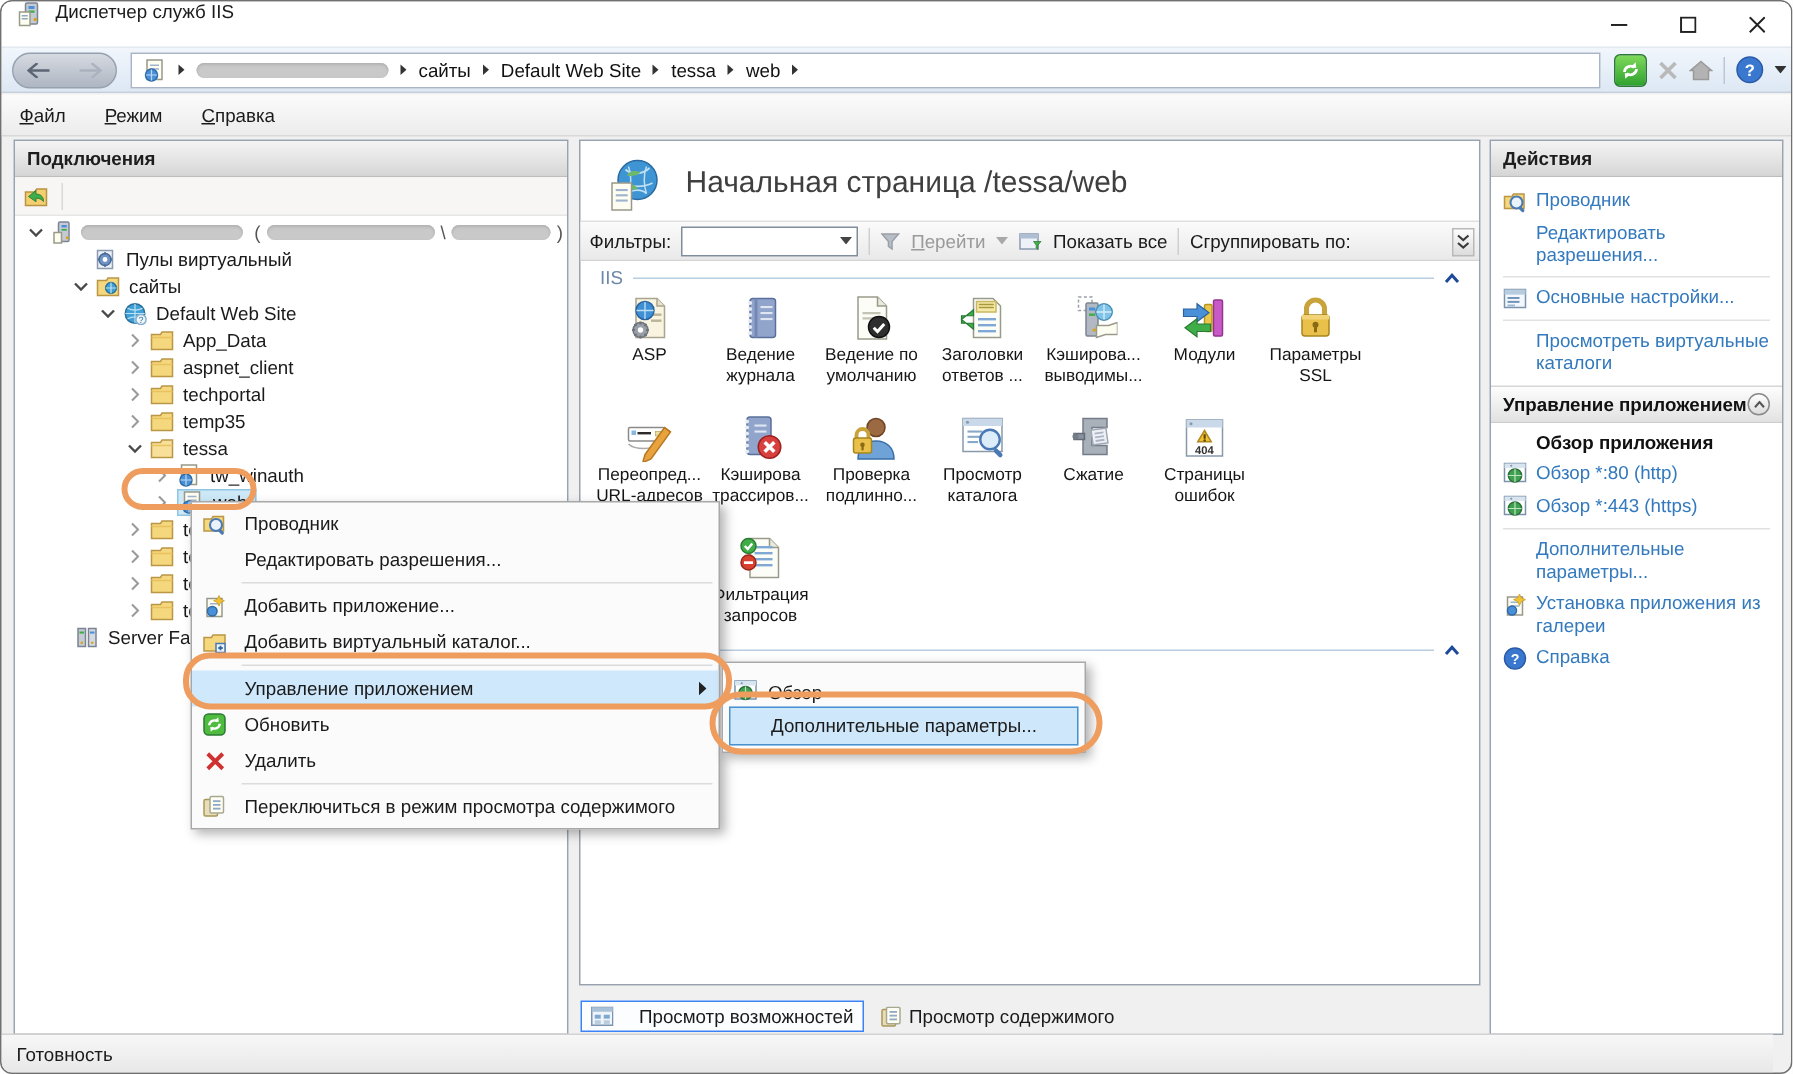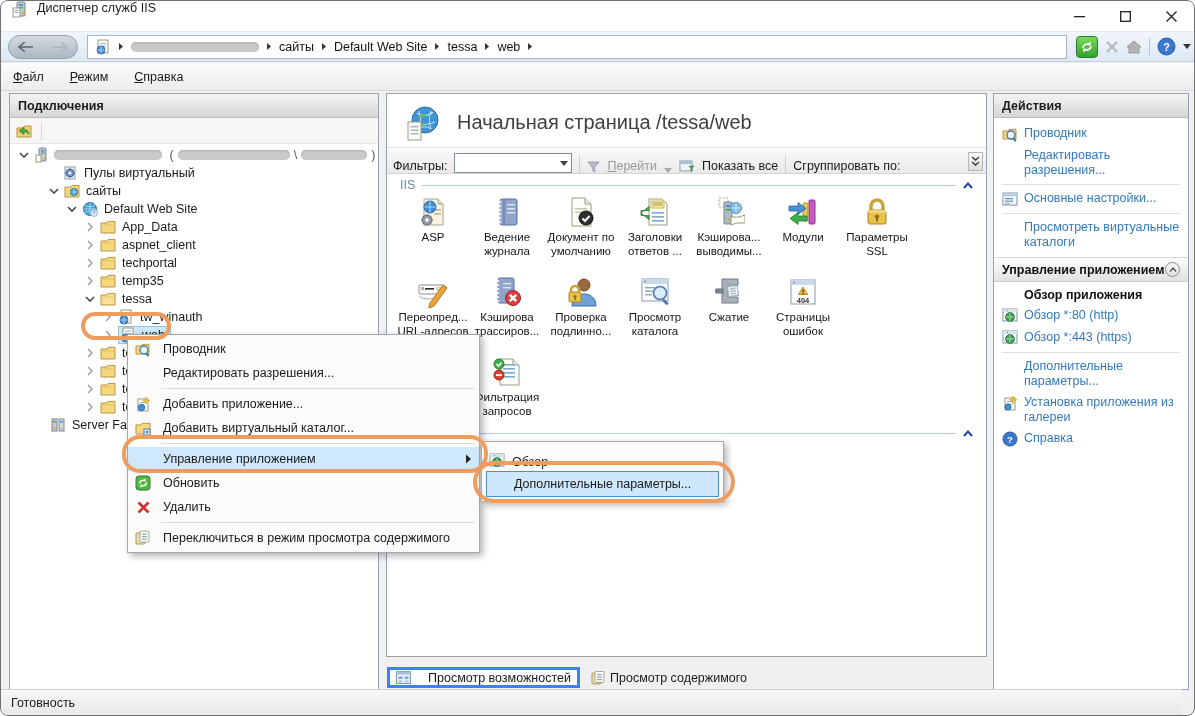--- a/index.html
+++ b/index.html
@@ -63,39 +63,39 @@
           display:flex;align-items:center;justify-content:space-between;}
   .circletog{width:15px;height:15px;border-radius:50%;border:1px solid #8a8a8a;background:linear-gradient(#fff,#dcdcdc);
              display:flex;align-items:center;justify-content:center;}
   .asub{color:#111;font-weight:bold;padding:4px 0 3px 22px;}
 
   
   .main{left:385px;width:601px;height:564px;}
   .main-head-ic{position:absolute;left:16px;top:11px;}
   .main-title{position:absolute;left:70px;top:17px;font-size:20px;color:#3f3f3f;}
   .filterbar{position:absolute;top:53px;left:0;width:599px;height:27px;background:linear-gradient(#fbfbfb,#e9e9e9);
-             border-top:1px solid #e0e0e0;border-bottom:1px solid #d4d4d4;display:flex;align-items:flex-end;gap:7px;padding:0 6px;}
+             border-top:1px solid #e0e0e0;border-bottom:1px solid #d4d4d4;display:flex;align-items:center;gap:7px;padding:0 6px;}
   .combo{width:118px;height:20px;background:#fff;border:1px solid #7f8c99;display:flex;align-items:center;justify-content:flex-end;padding-right:3px;}
   .gray{color:#9a9a9a;}
   .gray::first-letter{text-decoration:underline;}
   .fsep{width:1px;height:18px;background:#cfcfcf;}
   .dblchev{position:absolute;right:3px;top:4px;width:15px;height:19px;border:1px solid #b9b9b9;
            background:linear-gradient(#fdfdfd,#dcdcdc);display:flex;flex-direction:column;align-items:center;justify-content:center;}
   .group-hdr{position:absolute;left:13px;right:13px;display:flex;align-items:center;gap:7px;}
   .ghname{color:#6d88a8;}
   .ghline{flex:1;height:1px;background:#b9cde2;}
   .featrow{position:absolute;left:9px;display:flex;}
   .feat{width:74px;text-align:center;}
   .fic{height:38px;display:flex;align-items:flex-end;justify-content:center;}
   .flabel{margin-top:2px;font-size:11.5px;line-height:14px;color:#161616;white-space:pre-line;}
 
   
   .tabs{position:absolute;left:386px;top:666px;display:flex;align-items:center;gap:5px;}
   .tab{display:flex;align-items:center;gap:5px;height:21px;padding:0 6px;}
-  .tab.sel{border:3px solid #3b82f6;background:#fbfdff;gap:17px;}
+  .tab.sel{border:1px solid #3b82f6;background:#fbfdff;gap:17px;}
 
   
   .statusbar{position:absolute;left:0;right:12px;bottom:0;height:26px;background:linear-gradient(#f7f7f7,#e8e8e8);
              border-top:1px solid #d2d2d2;display:flex;align-items:center;padding-left:10px;}
 
   
   .ctxmenu{position:absolute;left:126px;top:333px;width:353px;background:#fbfbfb;border:1px solid #a8a8a8;
            box-shadow:3px 3px 7px rgba(0,0,0,.3);padding:2px 0;z-index:40;}
   .cmi{height:24px;display:flex;align-items:center;position:relative;}
   .cmi .gut{width:30px;flex:none;display:flex;justify-content:center;}
@@ -623,21 +623,21 @@
         <span class="fic">
             <svg viewBox="0 0 32 32" class="s32">
               <path d="M7 2h13l6 6v22H7z" fill="#fdfdf8" stroke="#9a9a8a"></path>
               <path d="M20 2v6h6" fill="#e9e9dc" stroke="#9a9a8a"></path>
               <rect x="10" y="12" width="12" height="1.5" fill="#c4c4b4"></rect>
               <rect x="10" y="15.5" width="12" height="1.5" fill="#c4c4b4"></rect>
               <circle cx="21" cy="22" r="7" fill="#2e2e2e" stroke="#111"></circle>
               <path d="M17.5 22.5l2.5 2.5 4.5-5" stroke="#fff" stroke-width="2" fill="none"></path>
             </svg>
           </span>
-        <div class="flabel">Документ по
+        <div class="flabel">Ведение по
 умолчанию</div>
       </div>
       <div class="feat">
         <span class="fic">
             <svg viewBox="0 0 32 32" class="s32">
               <path d="M10 3h13l5 5v21H10z" fill="#fdfdf8" stroke="#9a9a8a"></path>
               <rect x="12" y="5" width="13" height="7" fill="#f4e9a8" stroke="#c8b860"></rect>
               <rect x="13.5" y="6.5" width="10" height="1" fill="#a89838"></rect>
               <rect x="13.5" y="8.5" width="10" height="1" fill="#a89838"></rect>
               <rect x="13" y="16" width="12" height="1.6" fill="#7fa8d4"></rect>

